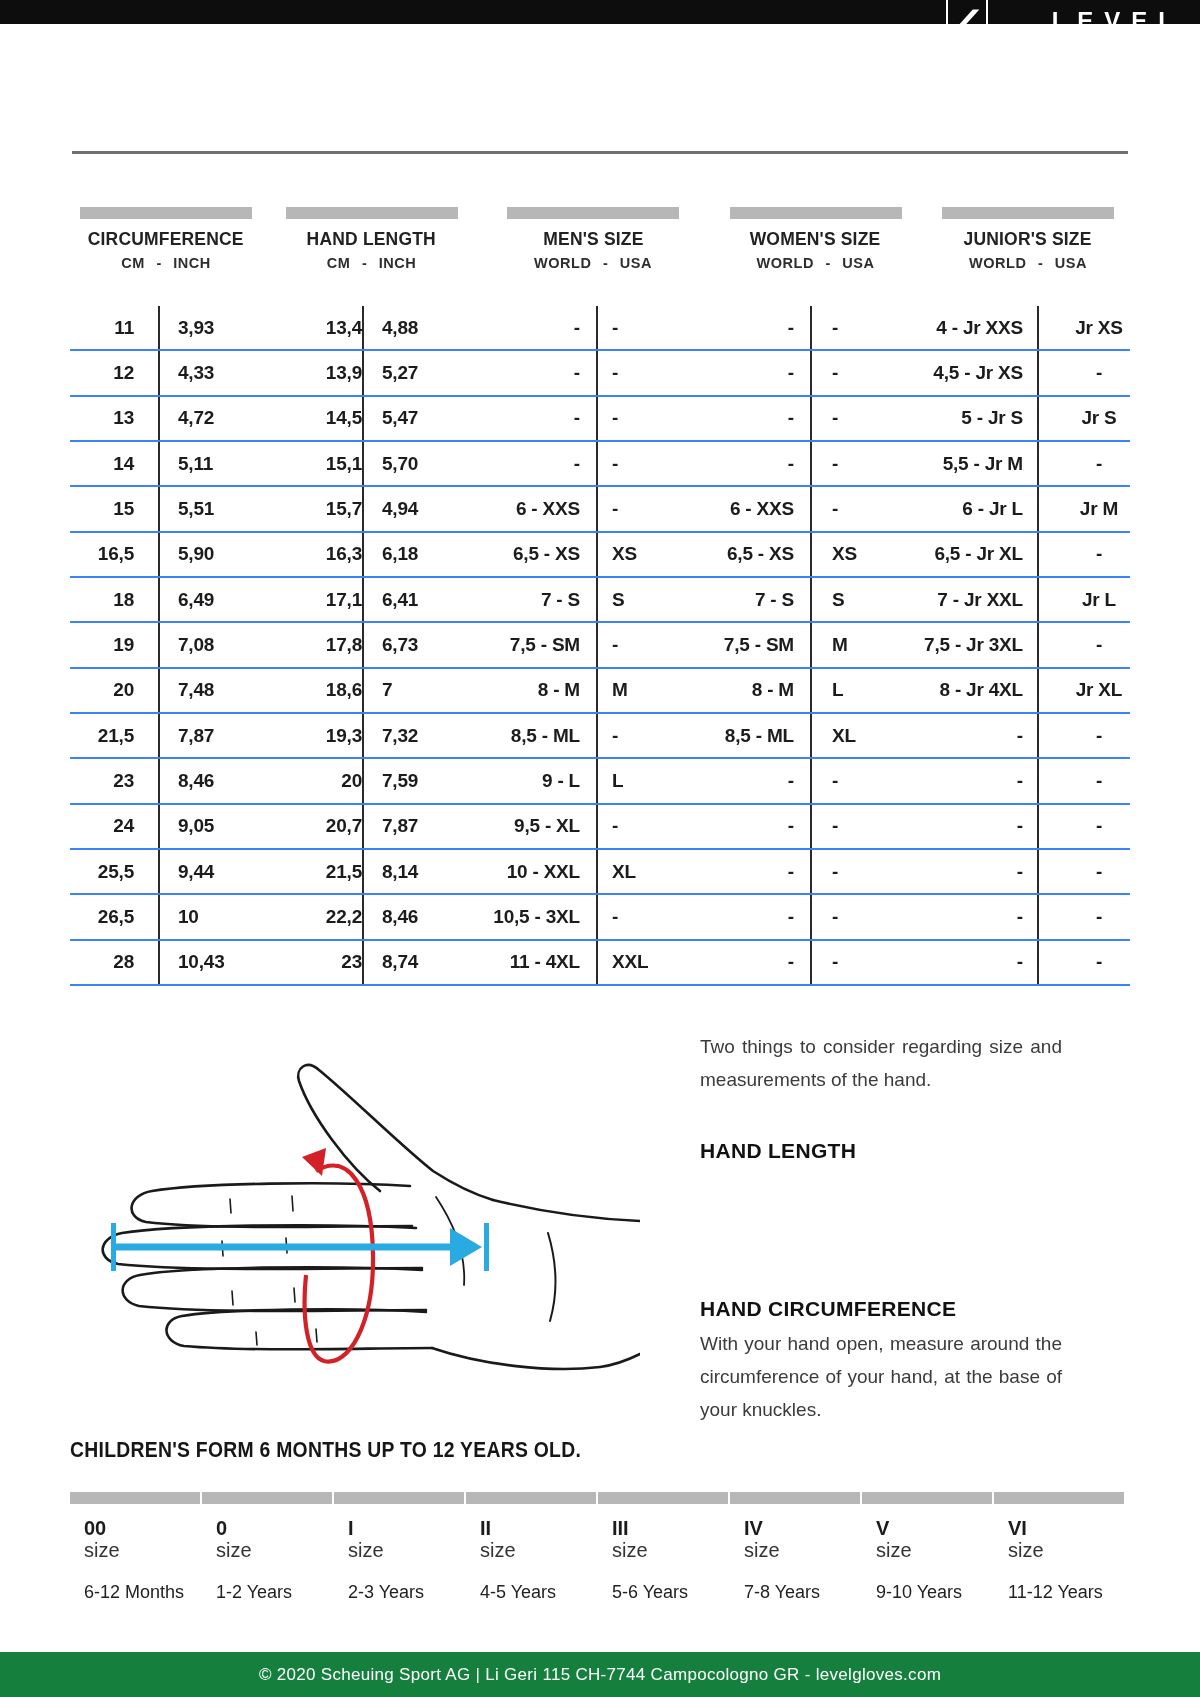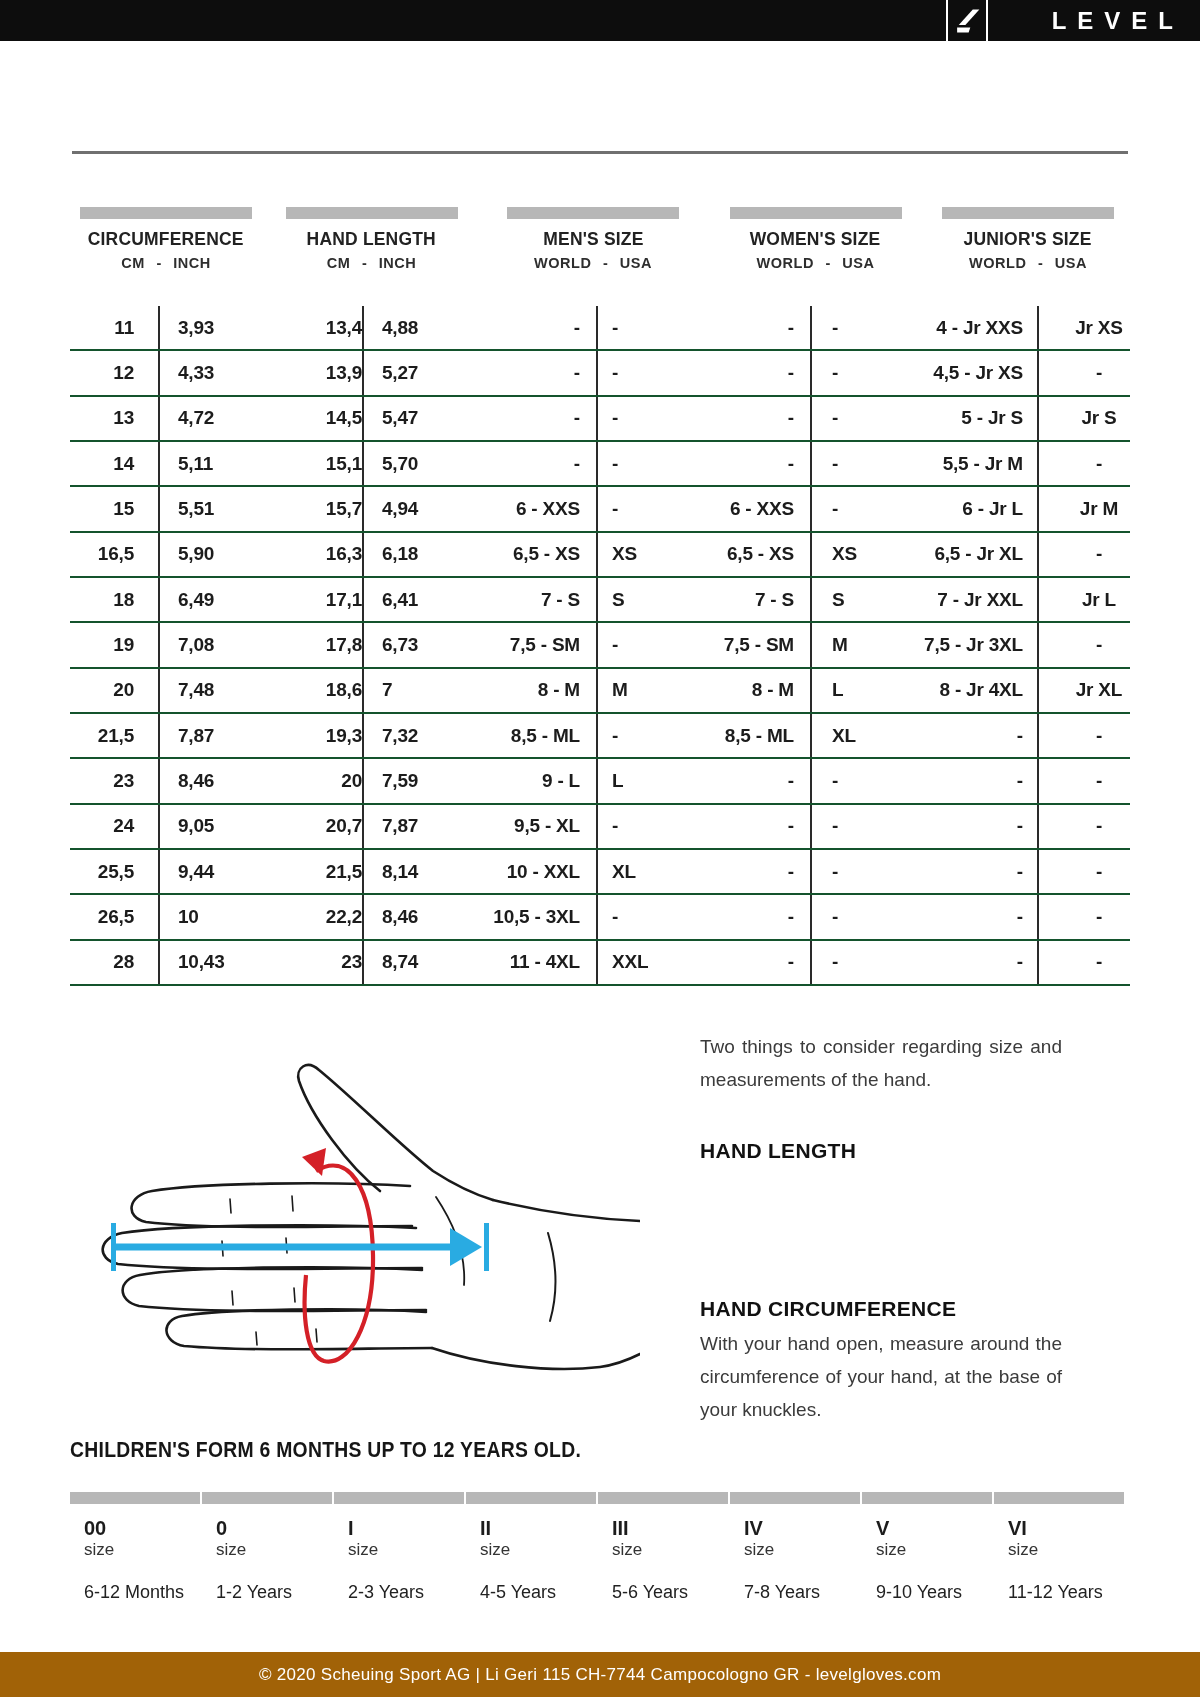--- a/index.html
+++ b/index.html
@@ -1,20 +1,20 @@
 <!DOCTYPE html>
 <html><head>
 <meta charset="utf-8">
 <style>
   html,body{margin:0;padding:0;background:#e8e8e8;}
   #page{position:relative;width:1200px;height:1697px;background:#ffffff;overflow:hidden;
         font-family:"Liberation Sans","DejaVu Sans",sans-serif;color:#1c1c1c;}
 
   
-  #topbar{position:absolute;left:0;top:0;width:1200px;height:41px;background:#0d0d0d;}
+  #topbar{position:absolute;left:0;top:0;width:1200px;height:24px;background:#0d0d0d;}
   .sep{position:absolute;top:0;width:2px;height:42px;background:#ffffff;}
   #sep1{left:946px;} #sep2{left:986px;}
   #logo-mark{position:absolute;left:953px;top:7px;width:28px;height:28px;}
   #logo-text{position:absolute;right:16px;top:8px;color:#fff;font-size:24px;font-weight:700;
              letter-spacing:11px;line-height:26px;}
 
   
   #title{position:absolute;left:0;top:86px;width:1200px;text-align:center;}
   #title span{display:inline-block;font-size:49px;font-weight:700;letter-spacing:0px;
               transform:scaleX(.80);transform-origin:center;color:#111;}
@@ -24,21 +24,21 @@
   .tgrid{display:grid;grid-template-columns:90px 102px 102px 117px 117px 107px 107px 114px 113px 91px;}
   #size-header{position:absolute;left:70px;top:207px;width:1060px;}
   .hgroup{grid-column:span 2;display:flex;flex-direction:column;align-items:center;}
   .hbar{width:172px;height:12px;background:#b7b7b7;}
   .htitle{margin-top:9px;font-size:19px;font-weight:700;letter-spacing:.2px;color:#222;
           transform:scaleX(.92);}
   .hunits{margin-top:5px;font-size:14.5px;font-weight:600;color:#2e2e2e;word-spacing:7px;
           letter-spacing:.5px;}
 
   #size-rows{position:absolute;left:70px;top:306px;width:1060px;}
-  .size-row{height:45.33px;box-sizing:border-box;border-bottom:2px solid #14532d;align-items:center;}
+  .size-row{height:45.33px;box-sizing:border-box;border-bottom:2px solid #3b82f6;align-items:center;}
   .size-row>span{font-size:19px;font-weight:700;letter-spacing:-.2px;box-sizing:border-box;
                  white-space:nowrap;color:#1c1c1c;}
   .size-row>span:nth-child(odd){border-right:2px solid #2a2a2a;height:100%;display:flex;align-items:center;}
   .size-row>span:nth-child(even){display:flex;align-items:center;height:100%;}
   .al-r{justify-content:flex-end;} .al-l{justify-content:flex-start;} .al-c{justify-content:center;padding-left:29px;}
   .size-row>span:nth-child(1){padding-right:24px;}
   .size-row>span:nth-child(2){padding-left:18px;}
   .size-row>span:nth-child(3){}
   .size-row>span:nth-child(4){padding-left:18px;}
   .size-row>span:nth-child(5){padding-right:16px;}
@@ -62,25 +62,25 @@
   
   #children-heading{position:absolute;left:70px;top:1437px;}
   #children-heading span{display:inline-block;font-size:22px;font-weight:700;color:#161616;
                          transform:scaleX(.88);transform-origin:left center;white-space:nowrap;
                          letter-spacing:.3px;}
   #children-table{position:absolute;left:70px;top:1492px;width:1056px;display:grid;
                   grid-template-columns:repeat(8,132px);}
   .kid-col{display:flex;flex-direction:column;}
   .kid-bar{height:12px;background:#b7b7b7;margin-right:2px;}
   .kid-size{margin:13px 0 0 14px;font-size:20px;font-weight:700;color:#1c1c1c;line-height:22px;}
-  .kid-size-word{margin:1px 0 0 14px;font-size:17px;font-weight:400;color:#333;line-height:20px;}
+  .kid-size-word{margin:1px 0 0 14px;font-size:20px;font-weight:400;color:#333;line-height:20px;}
   .kid-age{margin:22px 0 0 14px;font-size:18px;font-weight:400;color:#222;white-space:nowrap;}
 
   
-  #footer{position:absolute;left:0;top:1652px;width:1200px;height:45px;background:#a16207;
+  #footer{position:absolute;left:0;top:1652px;width:1200px;height:45px;background:#15803d;
           display:flex;align-items:center;justify-content:center;}
   #footer span{color:#ffffff;font-size:17px;letter-spacing:.3px;}
 </style>
 </head>
 <body>
 
 <div id="page">
 
   <div id="topbar">
     <div id="sep1" class="sep"></div>

